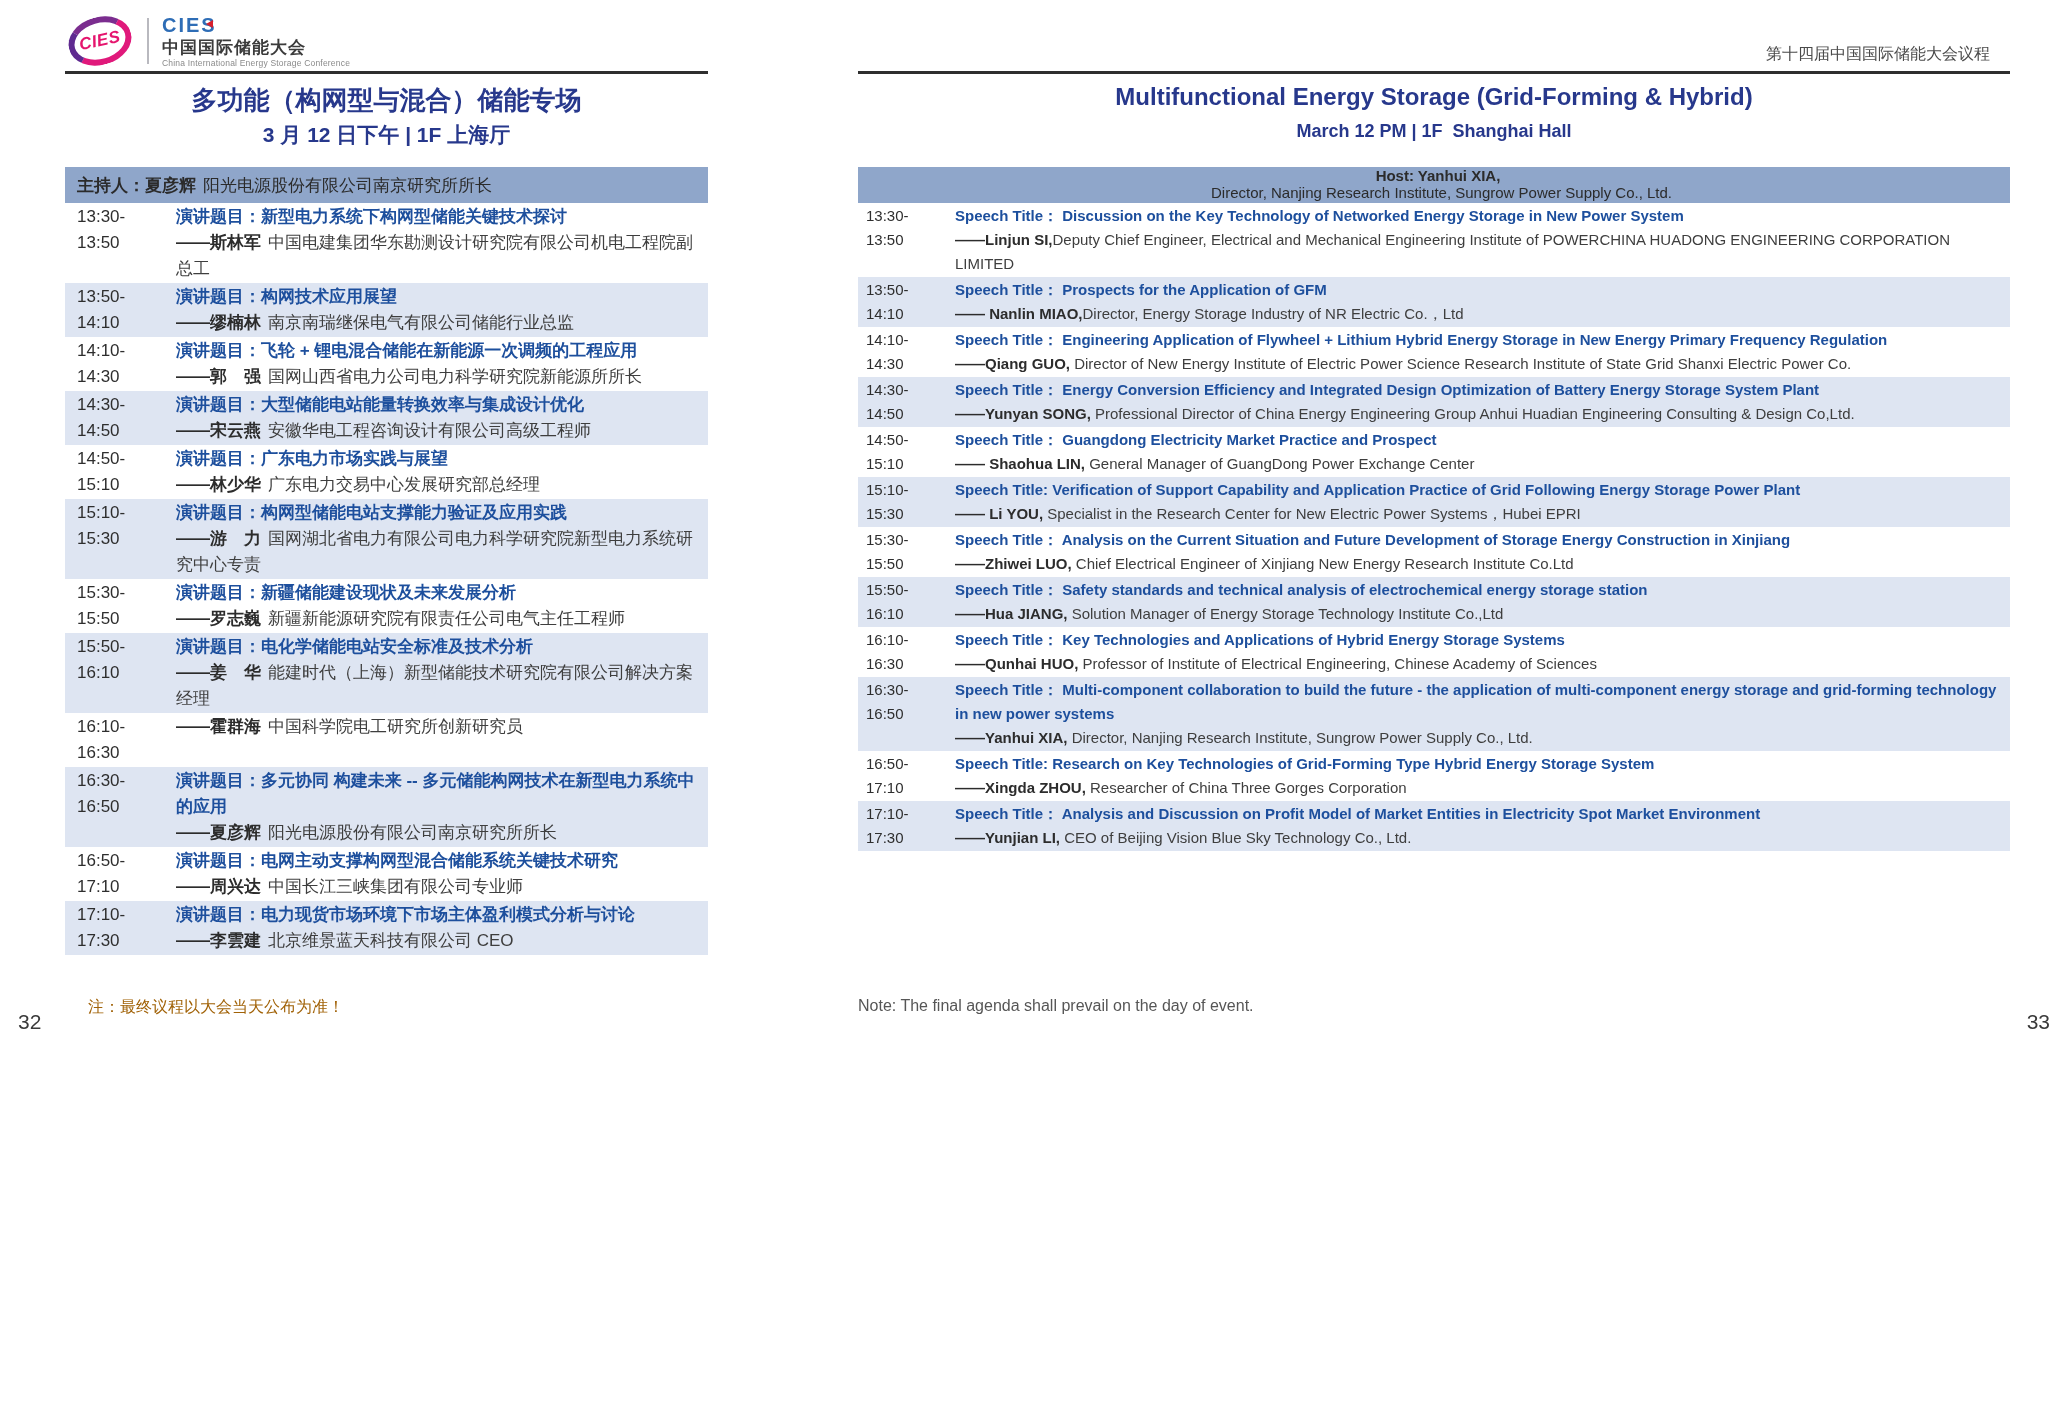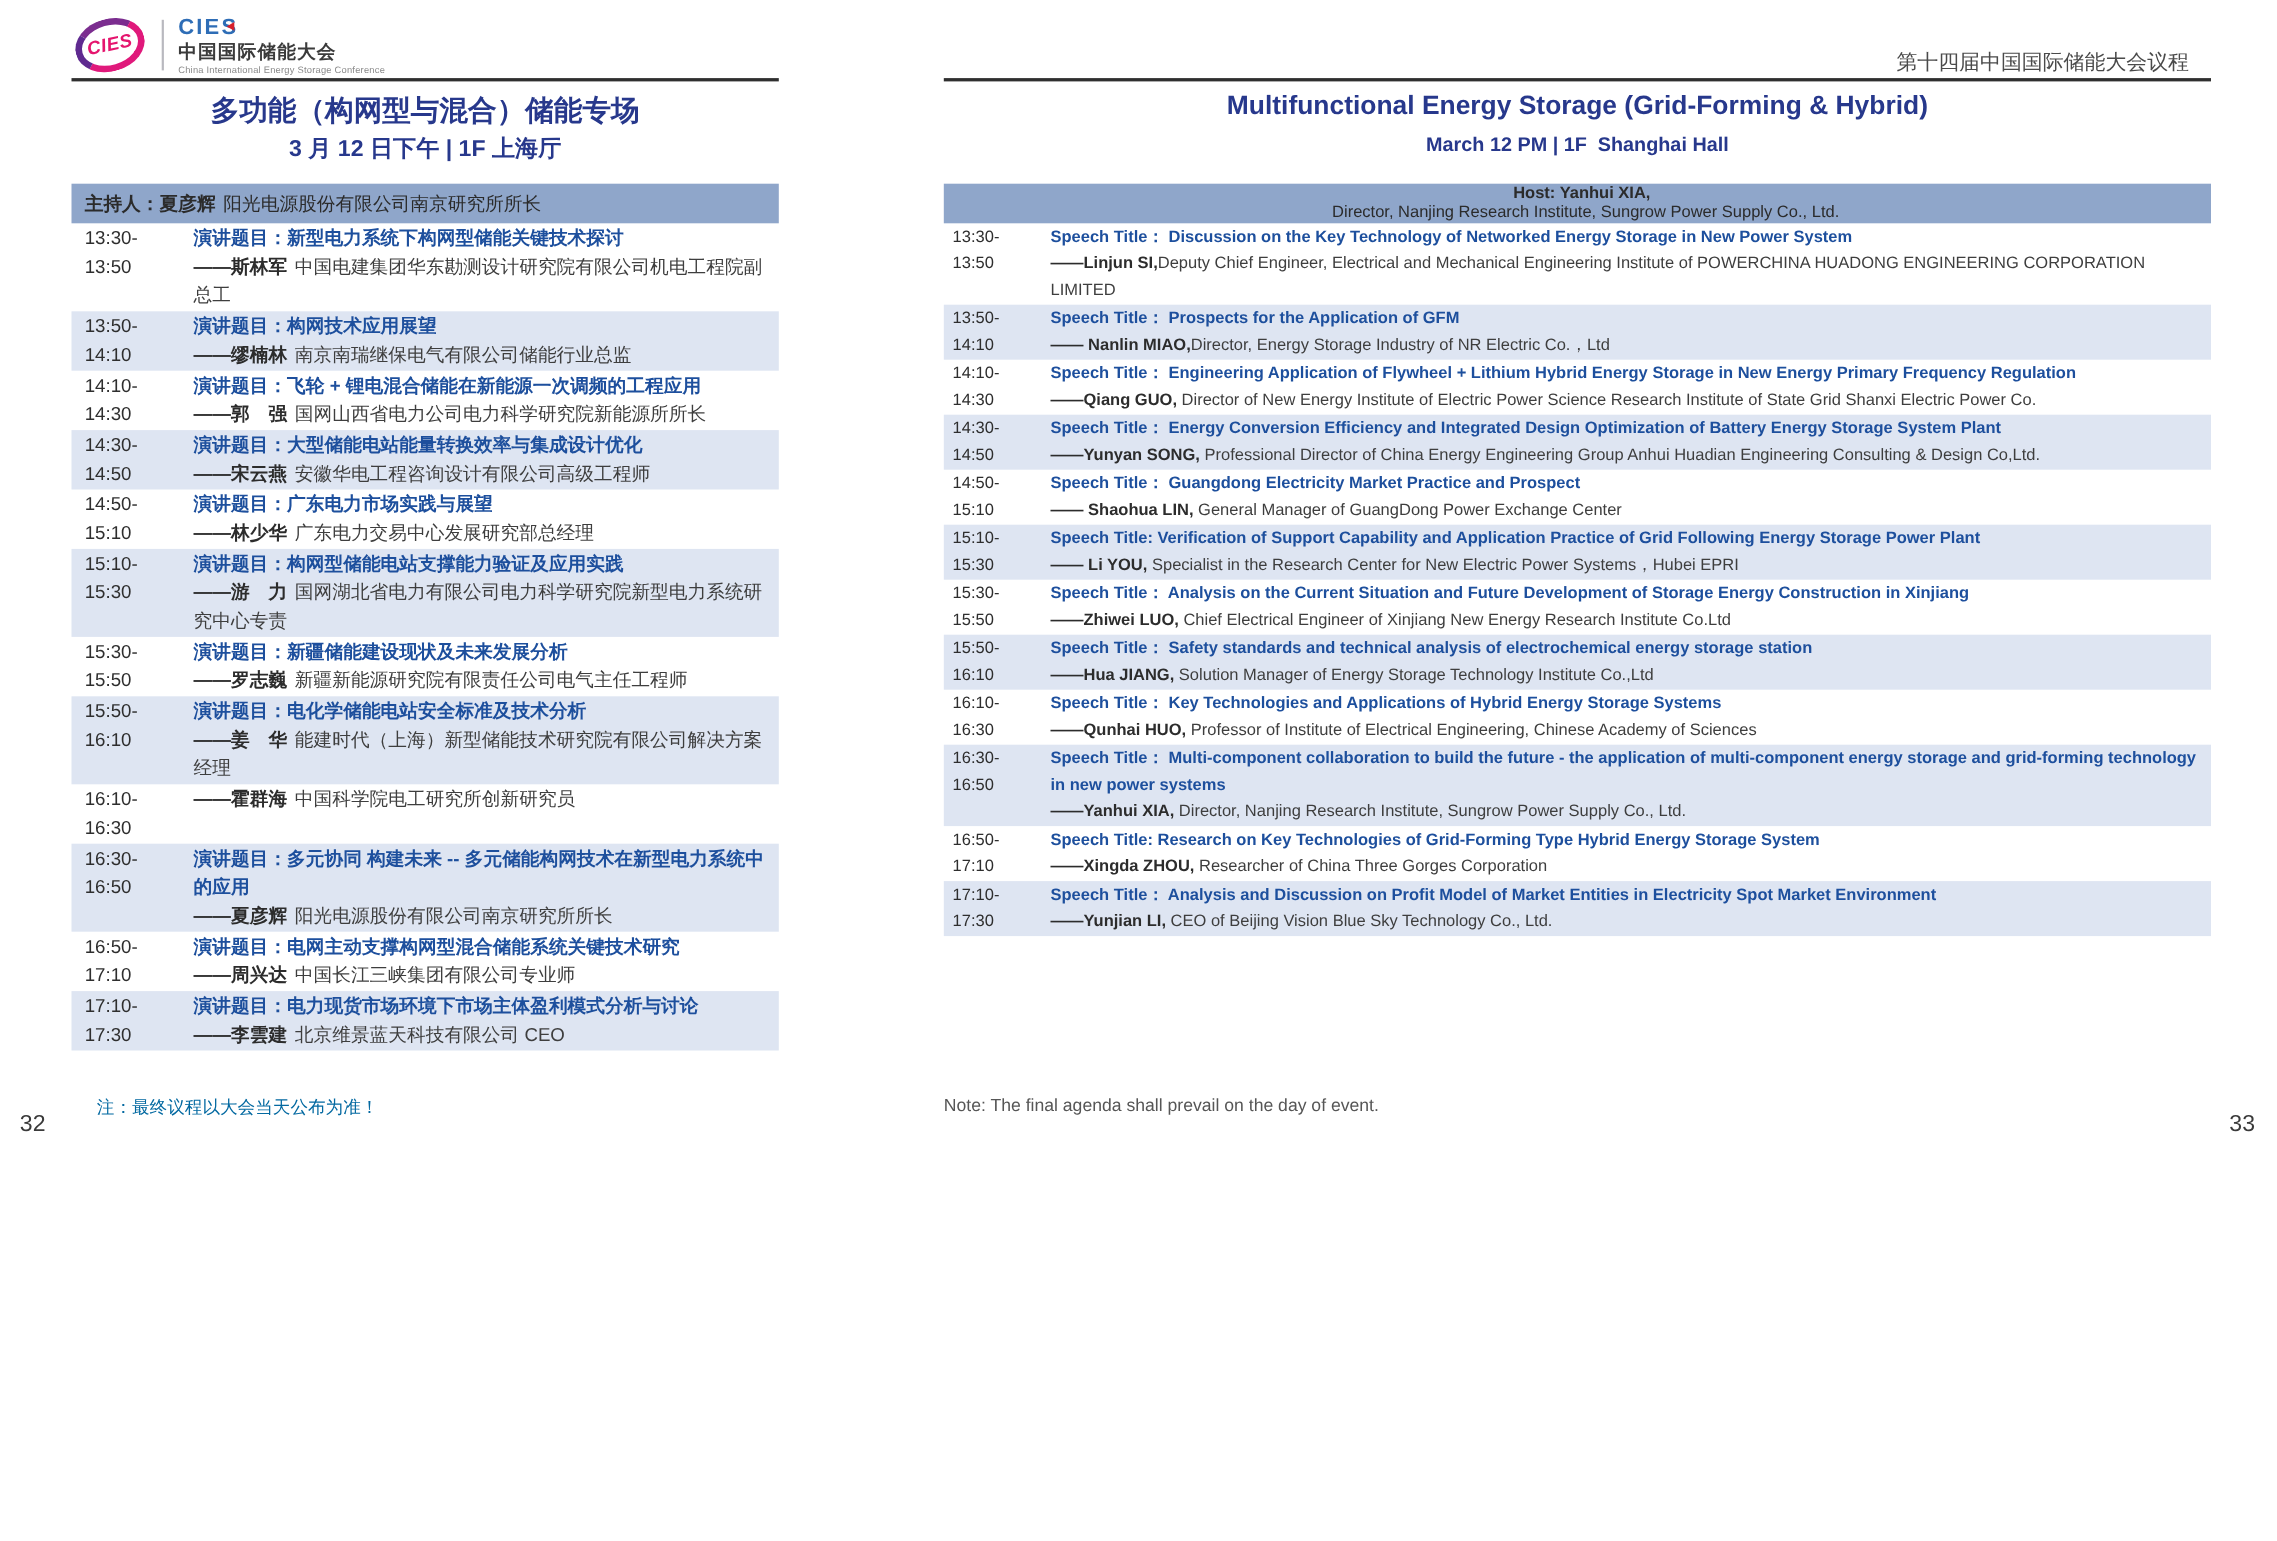--- a/index.html
+++ b/index.html
@@ -18,21 +18,21 @@
   
   .logo{position:absolute;left:68px;top:12px;display:flex;align-items:center;height:58px;}
   .logo-ellipse{width:64px;height:48px;border:6px solid;border-color:#7b2d8f #e0197b #e0197b #5f2a90;border-radius:50%;transform:rotate(-16deg);display:flex;align-items:center;justify-content:center;}
   .logo-ellipse span{font-size:17px;font-weight:bold;font-style:italic;color:#e5156e;transform:rotate(4deg);letter-spacing:.5px;}
   .logo-divider{width:2px;height:46px;background:#b9b9bf;margin:0 13px 0 15px;}
   .brand{display:flex;flex-direction:column;line-height:1.12;}
   .brand-acronym{color:#2e6db6;font-weight:bold;font-size:20px;letter-spacing:2px;position:relative;}
   .brand-arrow{position:absolute;left:44px;top:6px;width:0;height:0;border-top:4px solid transparent;border-bottom:4px solid transparent;border-right:7px solid #d61f2c;}
   .brand-cn{color:#3b3b3b;font-weight:bold;font-size:17px;letter-spacing:1px;margin-top:2px;}
   .brand-en{color:#8a8a8a;font-size:8.5px;margin-top:2px;letter-spacing:.2px;}
-  .edition{position:absolute;top:44px;right:80px;font-size:19px;color:#4a4a4a;margin-left:20px;}
+  .edition{position:absolute;top:44px;right:80px;font-size:16px;color:#4a4a4a;margin-left:20px;}
 
   .rule{position:absolute;top:71px;height:3px;background:var(--rule-ink);}
   .rule-left{left:65px;width:643px;}
   .rule-right{left:858px;width:1152px;}
 
   
   .page{position:absolute;top:0;height:1025px;}
   .page-left{left:65px;width:643px;}
   .page-right{left:858px;width:1152px;}
 
@@ -57,21 +57,21 @@
   .time{color:#2e2e2e;}
   .page-left .time{flex:0 0 101px;padding-left:12px;}
   .page-right .time{flex:0 0 87px;padding-left:8px;}
   .content{flex:1;padding-right:6px;margin-left:10px;}
   .speech-title{color:var(--speech-blue);font-weight:bold;}
   .speaker-line{color:#3e3e3e;}
   .speaker{font-weight:bold;color:#2c2c2c;}
   .page-left .aff{margin-left:7px;}
 
   .note{position:absolute;top:997px;font-size:16px;}
-  .page-left .note{left:23px;color:#0369a1;}
+  .page-left .note{left:23px;color:#a16207;}
   .page-right .note{left:0;color:#565656;}
 
   .page-number{position:absolute;top:1010px;font-size:21px;color:#3a3a3a;}
   .page-number-left{left:18px;}
   .page-number-right{right:20px;}
 </style>
 </head>
 <body>
 
 <div class="spread">

